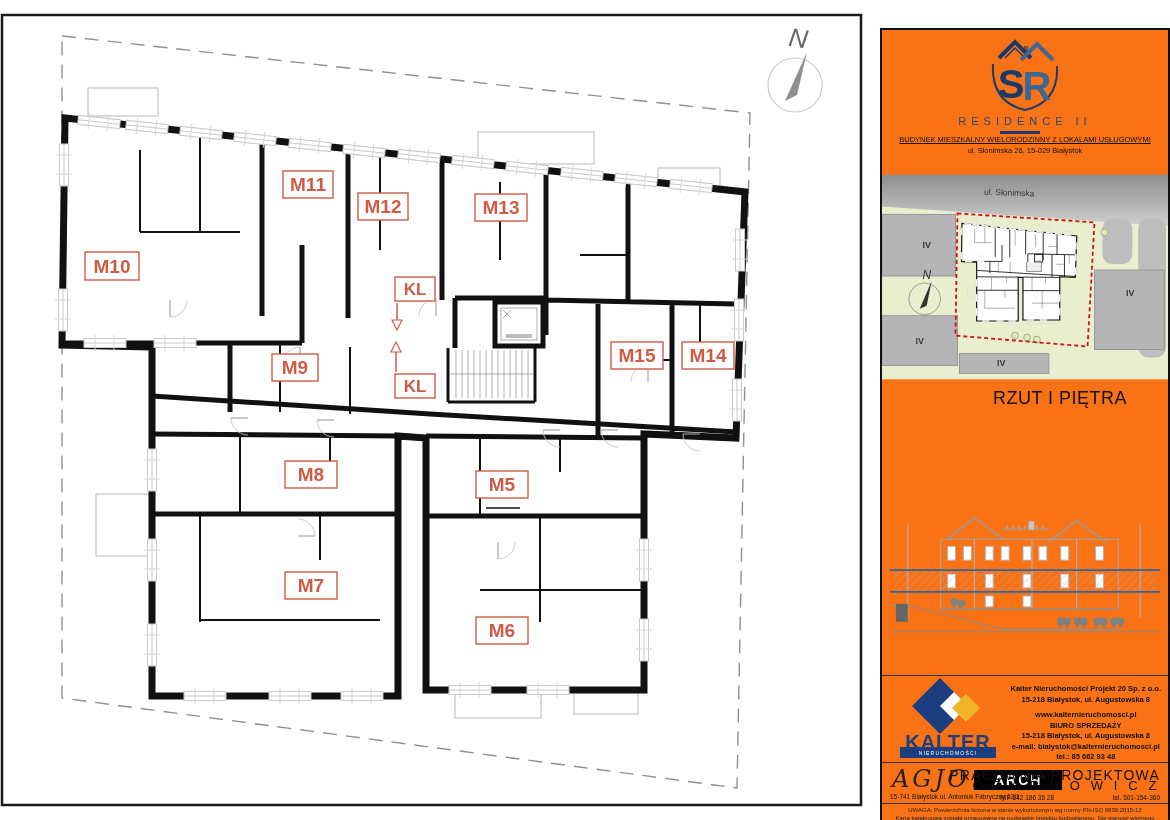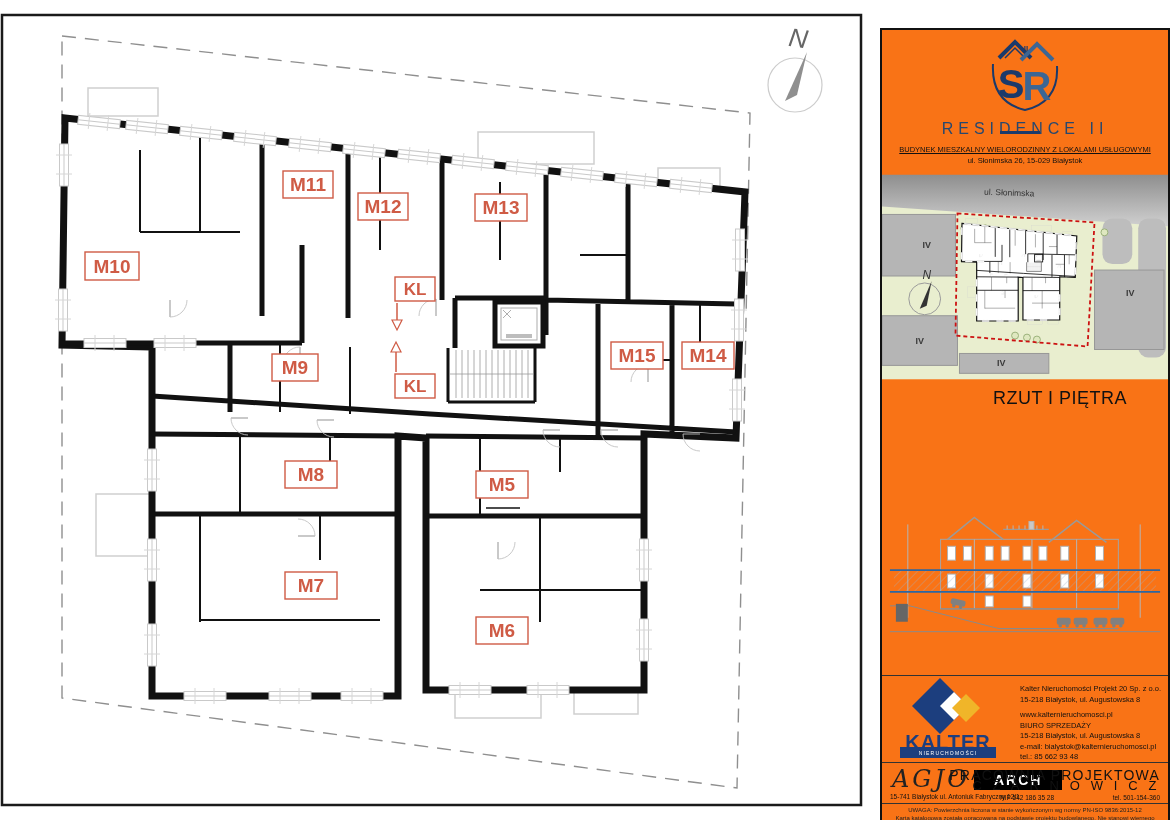--- a/index.html
+++ b/index.html
@@ -9,30 +9,30 @@
   
   #plan-svg{position:absolute;left:0;top:0;}
   .ubox{fill:#ffffff;stroke:#cf5b45;stroke-width:1.4;}
   .utxt{fill:#cf5b45;font-size:19px;font-weight:bold;text-anchor:middle;}
   .kltxt{fill:#cf5b45;font-size:17px;font-weight:bold;text-anchor:middle;}
   
   #panel{position:absolute;left:880px;top:28px;width:286px;height:797px;border:2.5px solid #111;background:#f97316;}
   #logo-head{position:absolute;left:0;top:0;width:100%;height:142px;text-align:center;}
   .brand-name{font-size:21px;font-weight:bold;color:#1b3a6b;letter-spacing:4px;line-height:1;}
   .brand-underline{position:absolute;left:118px;top:101px;width:40px;height:2.5px;background:#1b3a6b;}
-  .brand-res{font-size:16px;color:#27486f;letter-spacing:5px;margin-top:5px;line-height:1;}
+  .brand-res{font-size:11px;color:#27486f;letter-spacing:5px;line-height:1;}
   .brand-sub{font-size:7.5px;color:#111;margin-top:8px;line-height:1.3;text-decoration:underline;}
   .brand-addr{font-size:7.5px;color:#111;margin-top:1px;}
   #site-svg{position:absolute;left:0;top:144px;}
   #floor-title{position:absolute;left:0;top:358px;width:100%;text-align:center;font-size:18px;font-weight:500;letter-spacing:.5px;color:#111;padding-left:35px;}
   #elev-svg{position:absolute;left:0;top:466px;}
   #dev-row{position:absolute;left:0;top:645px;width:100%;height:87px;border-top:1px solid #333;}
   .kalter-word{position:absolute;left:18px;top:55px;width:96px;text-align:center;font-size:20px;font-weight:bold;letter-spacing:1px;color:#1c3e7e;}
   .kalter-strip{position:absolute;left:18px;top:71px;width:96px;height:11px;background:#1c3e7e;color:#fff;font-size:6.5px;letter-spacing:1.2px;text-align:center;line-height:11px;font-variant-caps:small-caps;}
-  .dev-lines{position:absolute;right:7px;top:8px;text-align:left;font-size:7.5px;color:#111;line-height:1.4;}
+  .dev-lines{position:absolute;right:7px;top:8px;text-align:center;font-size:7.5px;color:#111;line-height:1.4;font-weight:bold;}
   .dev-gap{height:5px;}
   #arch-row{position:absolute;left:0;top:732px;width:100%;height:41px;border-top:1px solid #333;}
   .agjo{position:absolute;left:10px;top:2px;font-family:"DejaVu Serif",serif;font-style:italic;font-size:24px;letter-spacing:3px;color:#222;}
   .arch-badge{position:absolute;left:92px;top:7px;background:#000;color:#fff;font-size:14px;font-weight:bold;letter-spacing:2px;padding:2px 20px;}
   .agjo-addr{position:absolute;left:8px;top:30px;font-size:6.5px;color:#111;}
   .office1{position:absolute;right:8px;top:4px;font-size:14px;letter-spacing:1.2px;color:#111;}
   .office2{position:absolute;right:8px;top:15px;font-size:13px;letter-spacing:3.6px;color:#111;}
   .nip-tel{position:absolute;right:8px;top:31px;width:160px;display:flex;justify-content:space-between;font-size:6.5px;color:#111;}
   #fineprint{position:absolute;left:0;top:773px;width:100%;border-top:1px solid #333;text-align:center;font-size:6px;line-height:1.3;color:#222;padding-top:3px;}
 </style>

